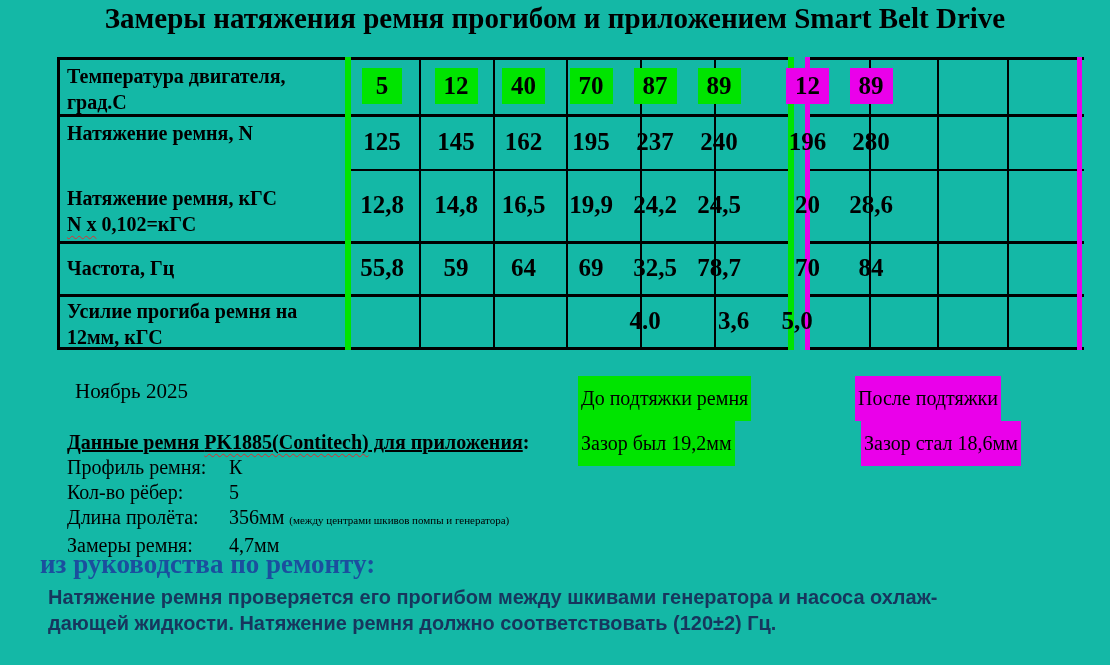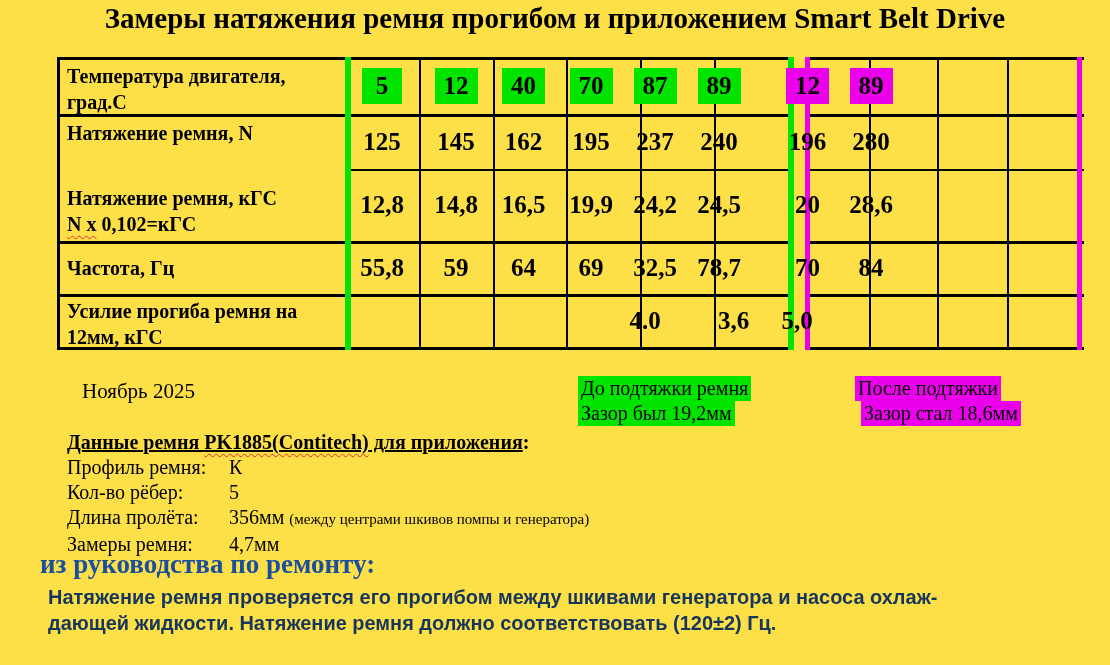--- a/index.html
+++ b/index.html
@@ -1,16 +1,16 @@
 <!DOCTYPE html>
 <html style="--green: #00e400; --magenta: #ea00ea; --blue-heading: #1b4f9e; --blue-body: #17365d;"><head>
 <meta charset="utf-8">
 <style>
   html,body{margin:0;padding:0;background:#fff;}
-  .page{position:relative;width:1110px;height:665px;background:#fde047;overflow:hidden;
+  .page{position:relative;width:1110px;height:665px;background:#14b8a6;overflow:hidden;
         font-family:"Liberation Serif", serif;color:#000;}
   .title{position:absolute;top:2px;left:0;width:1110px;text-align:center;
          font-size:29px;font-weight:bold;letter-spacing:0px;}
 
   
   .tbl{position:absolute;left:57px;top:57px;width:1027px;height:293px;}
   .hl{position:absolute;background:#000;}
   .vl{position:absolute;background:#000;top:0;height:293px;width:2px;}
   .cl{position:absolute;top:0;height:293px;}
   .lbl{position:absolute;left:10px;font-weight:bold;font-size:20px;line-height:26px;}
@@ -20,35 +20,35 @@
   .sp{width:22px}
   .c6{width:59px}.c7{width:68px}.c8{width:70px}.c9{width:70px}
   .hbox{display:inline-block;min-width:22px;padding:0 9px;height:36px;line-height:35px;
         font-size:25px;font-weight:bold;}
   .hgreen{background:var(--green);}
   .hmag{background:var(--magenta);}
   .wavy-red{text-decoration-line:underline;text-decoration-style:wavy;
             text-decoration-color:#e03030;text-decoration-thickness:1px;text-underline-offset:4px;}
 
   
-  .date{position:absolute;left:75px;top:379px;font-size:21px;margin-left:7px;}
+  .date{position:absolute;left:75px;top:379px;font-size:21px;}
   .note{position:absolute;font-size:20px;line-height:25px;}
   .note-before{left:578px;top:376px;}
   .note-after{left:855px;top:376px;}
-  .note span{display:inline-block;padding:0 3px;text-align:center;}
+  .note span{display:inline-block;padding:10px 3px;text-align:center;}
   .bg-green{background:var(--green);}
   .bg-mag{background:var(--magenta);}
   .note .l2{margin-left:6px;}
 
   
   .belt{position:absolute;left:67px;top:430px;font-size:20px;line-height:25px;}
   .belt-h{font-weight:bold;}
   .belt-h .u{text-decoration:underline;}
   .belt-row .bl{display:inline-block;width:162px;}
-  .belt-note{font-size:15px;}
+  .belt-note{font-size:11px;}
 
   
   .man-h{position:absolute;left:40px;top:549px;font-family:Liberation Serif, serif;
          font-weight:bold;font-size:27px;color:var(--blue-heading);}
   .man-b{position:absolute;left:48px;top:584px;font-family:"Liberation Sans",sans-serif;
          font-weight:bold;font-size:21px;line-height:26px;color:var(--blue-body);
          transform:scaleX(0.95);transform-origin:left top;white-space:nowrap;}
 </style>
 </head>
 <body>

